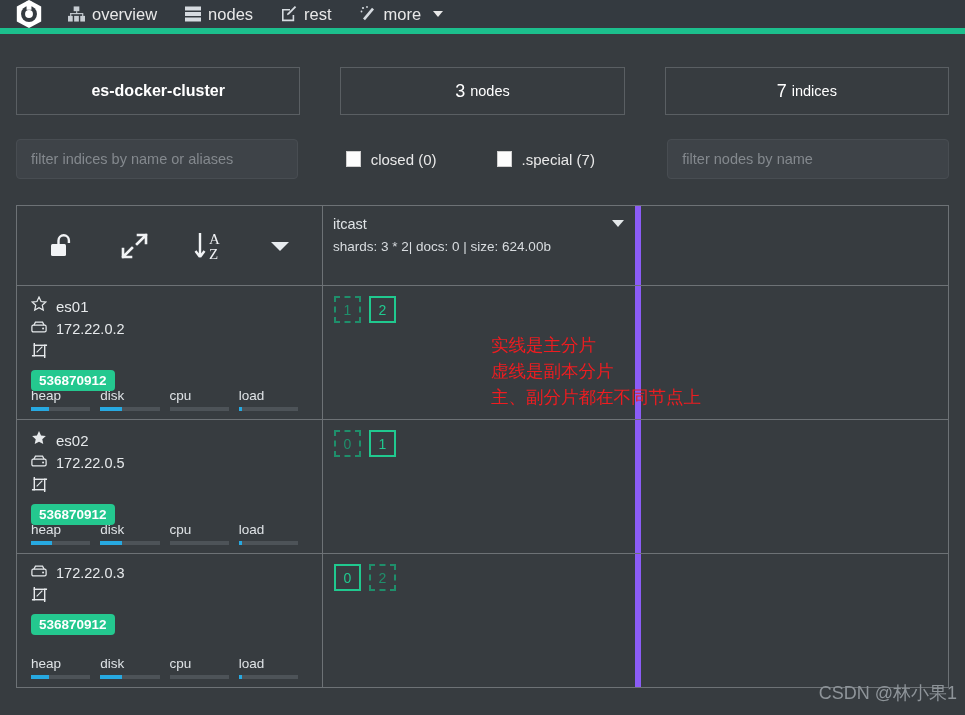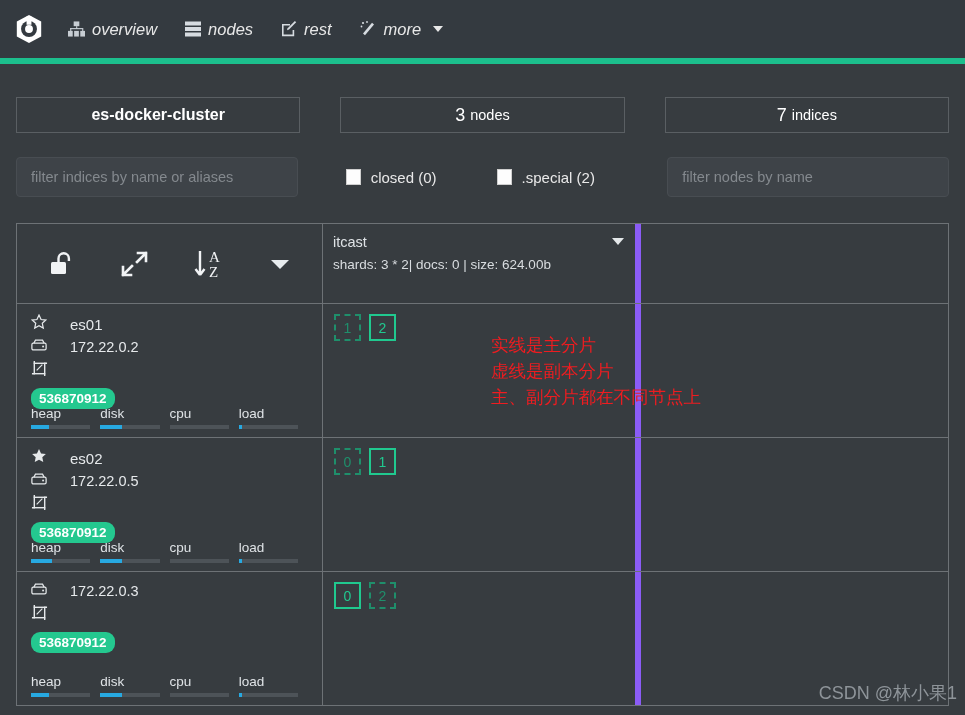--- a/index.html
+++ b/index.html
@@ -6,26 +6,25 @@
   html, body {
     width: 965px; height: 715px;
     background: #373c40;
     font-family: "Liberation Sans", sans-serif;
     overflow: hidden;
   }
   body { position: relative; }
 
   
   .navbar {
-    height: 58px;
+    height: 28px;
     background: #343a40;
     display: flex;
     align-items: center;
     padding-left: 12px;
-    font-style: italic;
   }
   .brand {
     width: 34px; height: 34px;
     display: flex; align-items: center; justify-content: center;
     margin-right: 22px;
   }
   .nav-item {
     display: flex; align-items: center;
     gap: 7px;
     color: #e8e8e8;
@@ -45,21 +44,21 @@
   .greenbar { height: 6px; background: #1cbf8d; }
 
   
   .stats-row {
     display: flex;
     padding: 33px 16px 0 16px;
     gap: 40px;
   }
   .stat-box {
     flex: 1;
-    height: 36px;
+    height: 48px;
     border: 1px solid #5a5f63;
     display: flex; align-items: center; justify-content: center;
     color: #ffffff;
     font-size: 15px;
   }
   .stat-box .num { font-size: 18px; margin-right: 5px; }
   .stat-box .lbl { font-size: 14.5px; }
   .stat-box.single { font-size: 16px; font-weight: 600; }
 
   .filter-row {
@@ -129,31 +128,31 @@
     width: 0; height: 0;
     border-left: 6px solid transparent;
     border-right: 6px solid transparent;
     border-top: 7px solid #e4e8ea;
     cursor: pointer;
   }
 
   
   .node-row { height: 134px; }
   .node-cell { padding: 10px 14px 0 14px; height: 100%; position: relative; }
-  .node-line { display: flex; align-items: center; gap: 23px; margin-bottom: 4px; }
+  .node-line { display: flex; align-items: center; gap: 9px; margin-bottom: 4px; }
   .node-name { color: #e6e9eb; font-size: 15px; }
   .node-ip   { color: #e6e9eb; font-size: 14.5px; }
   .mem-badge {
     display: inline-block;
     background: #24c88f;
     color: #ffffff;
     font-size: 13.5px;
     font-weight: bold;
     padding: 3px 8px;
-    border-radius: 9px;
+    border-radius: 4px;
     margin-top: 3px;
   }
   .metrics {
     display: flex;
     gap: 0;
     margin-top: 9px;
     position: absolute;
     bottom: 8px; left: 14px; right: 14px;
   }
   .metric { flex: 1; padding-right: 10px; }
@@ -273,21 +272,21 @@
   <div class="filter-cell">
     <input class="txt-input" type="text" placeholder="filter indices by name or aliases" style="">
   </div>
   <div class="chk-group">
     <label class="chk-wrap">
       <span class="chk-box"></span>
       <span class="chk-label">closed (0)</span>
     </label>
     <label class="chk-wrap">
       <span class="chk-box"></span>
-      <span class="chk-label">.special (2)</span>
+      <span class="chk-label">.special (7)</span>
     </label>
   </div>
   <div class="filter-cell">
     <input class="txt-input" type="text" placeholder="filter nodes by name" style="">
   </div>
 </div>
 
 <div class="grid">
 
   <div class="grid-row hdr">

